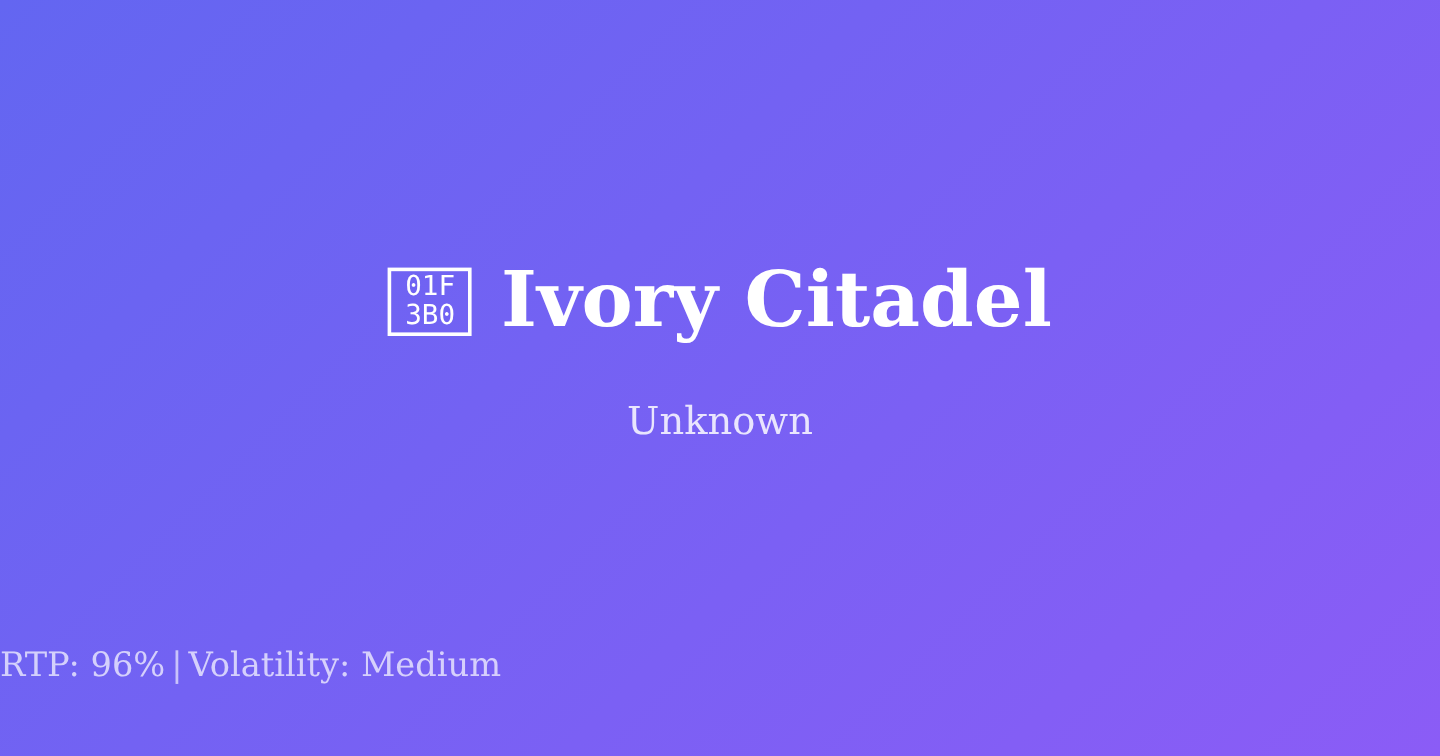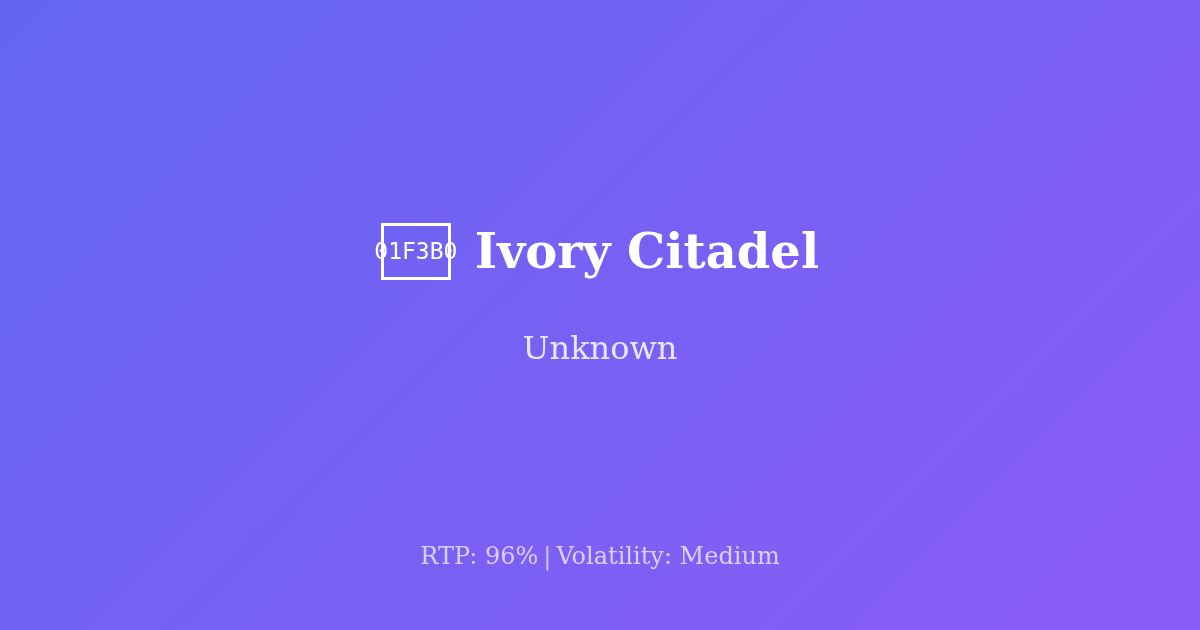--- a/index.html
+++ b/index.html
@@ -44,21 +44,21 @@
     flex-direction: row;
     align-items: center;
     justify-content: center;
     gap: 24px;
     line-height: 1;
   }
 
   
   .tofu {
     display: inline-flex;
-    flex-direction: row;
+    flex-direction: column;
     align-items: center;
     justify-content: center;
     box-sizing: border-box;
     width: 70px;
     height: 57px;
     border: 3px solid #ffffff;
     padding: 2px 3px;
     flex: none;
   }
   .tofu-row {
@@ -67,21 +67,21 @@
     line-height: 24px;
     letter-spacing: 0px;
     color: #ffffff;
     font-weight: 400;
     white-space: pre;
   }
 
   .game-title {
     font-family: "DejaVu Serif", "Liberation Serif", serif;
     font-weight: 700;
-    font-size: 48px;
+    font-size: 64px;
     line-height: 1;
     color: #ffffff;
     white-space: nowrap;
     margin: 0;
     letter-spacing: 0px;
   }
 
   .provider {
     margin-top: 52px;
     font-family: "DejaVu Serif", "Liberation Serif", serif;
@@ -91,24 +91,23 @@
     color: rgba(255, 255, 255, 0.84);
     white-space: nowrap;
   }
 
   
   .meta {
     position: absolute;
     left: 0;
     right: 0;
     bottom: 62px;
-    text-align: center;
     font-family: "DejaVu Serif", "Liberation Serif", serif;
     font-weight: 400;
-    font-size: 24px;
+    font-size: 28px;
     line-height: 1;
     color: rgba(255, 255, 255, 0.70);
     white-space: nowrap;
   }
   .meta-sep {
     padding: 0 5px;
     color: rgba(255, 255, 255, 0.62);
   }
 </style>
 </head>

